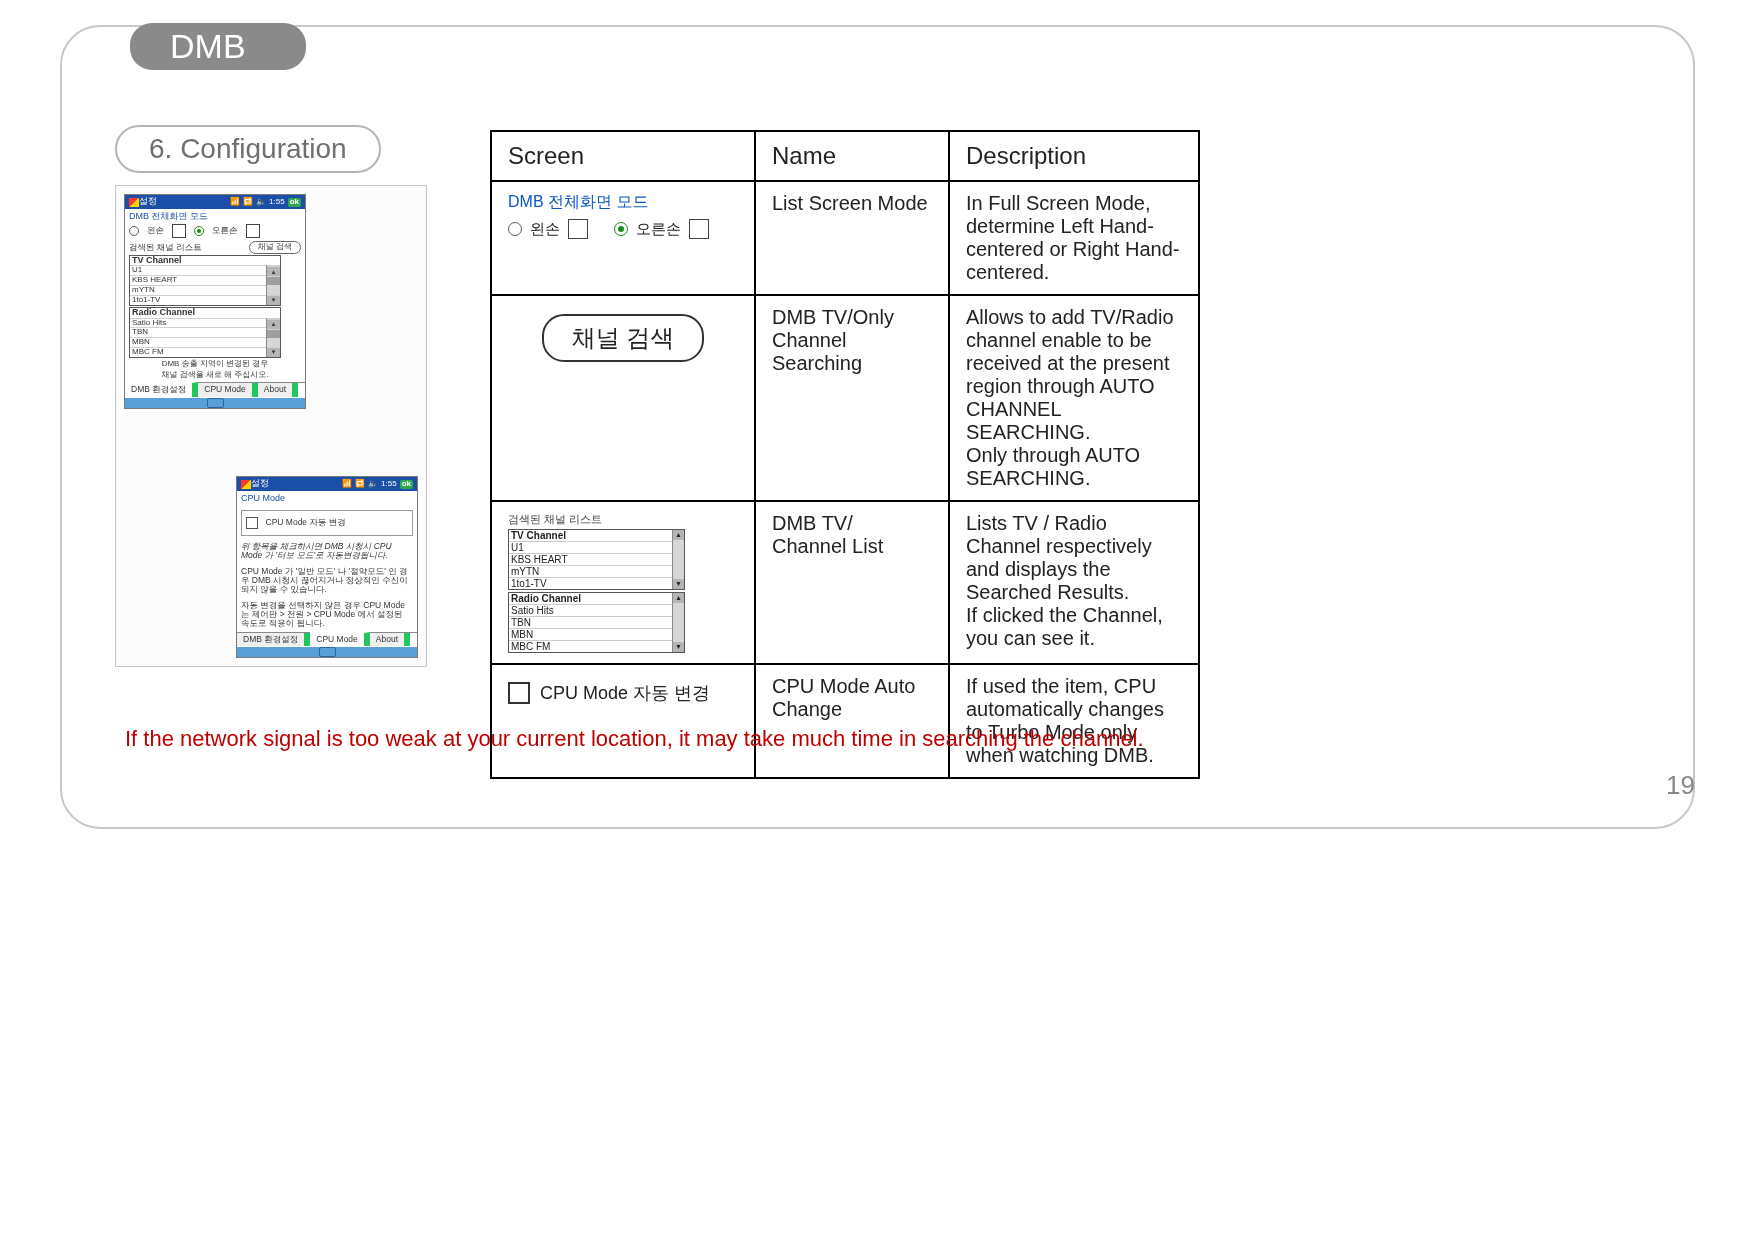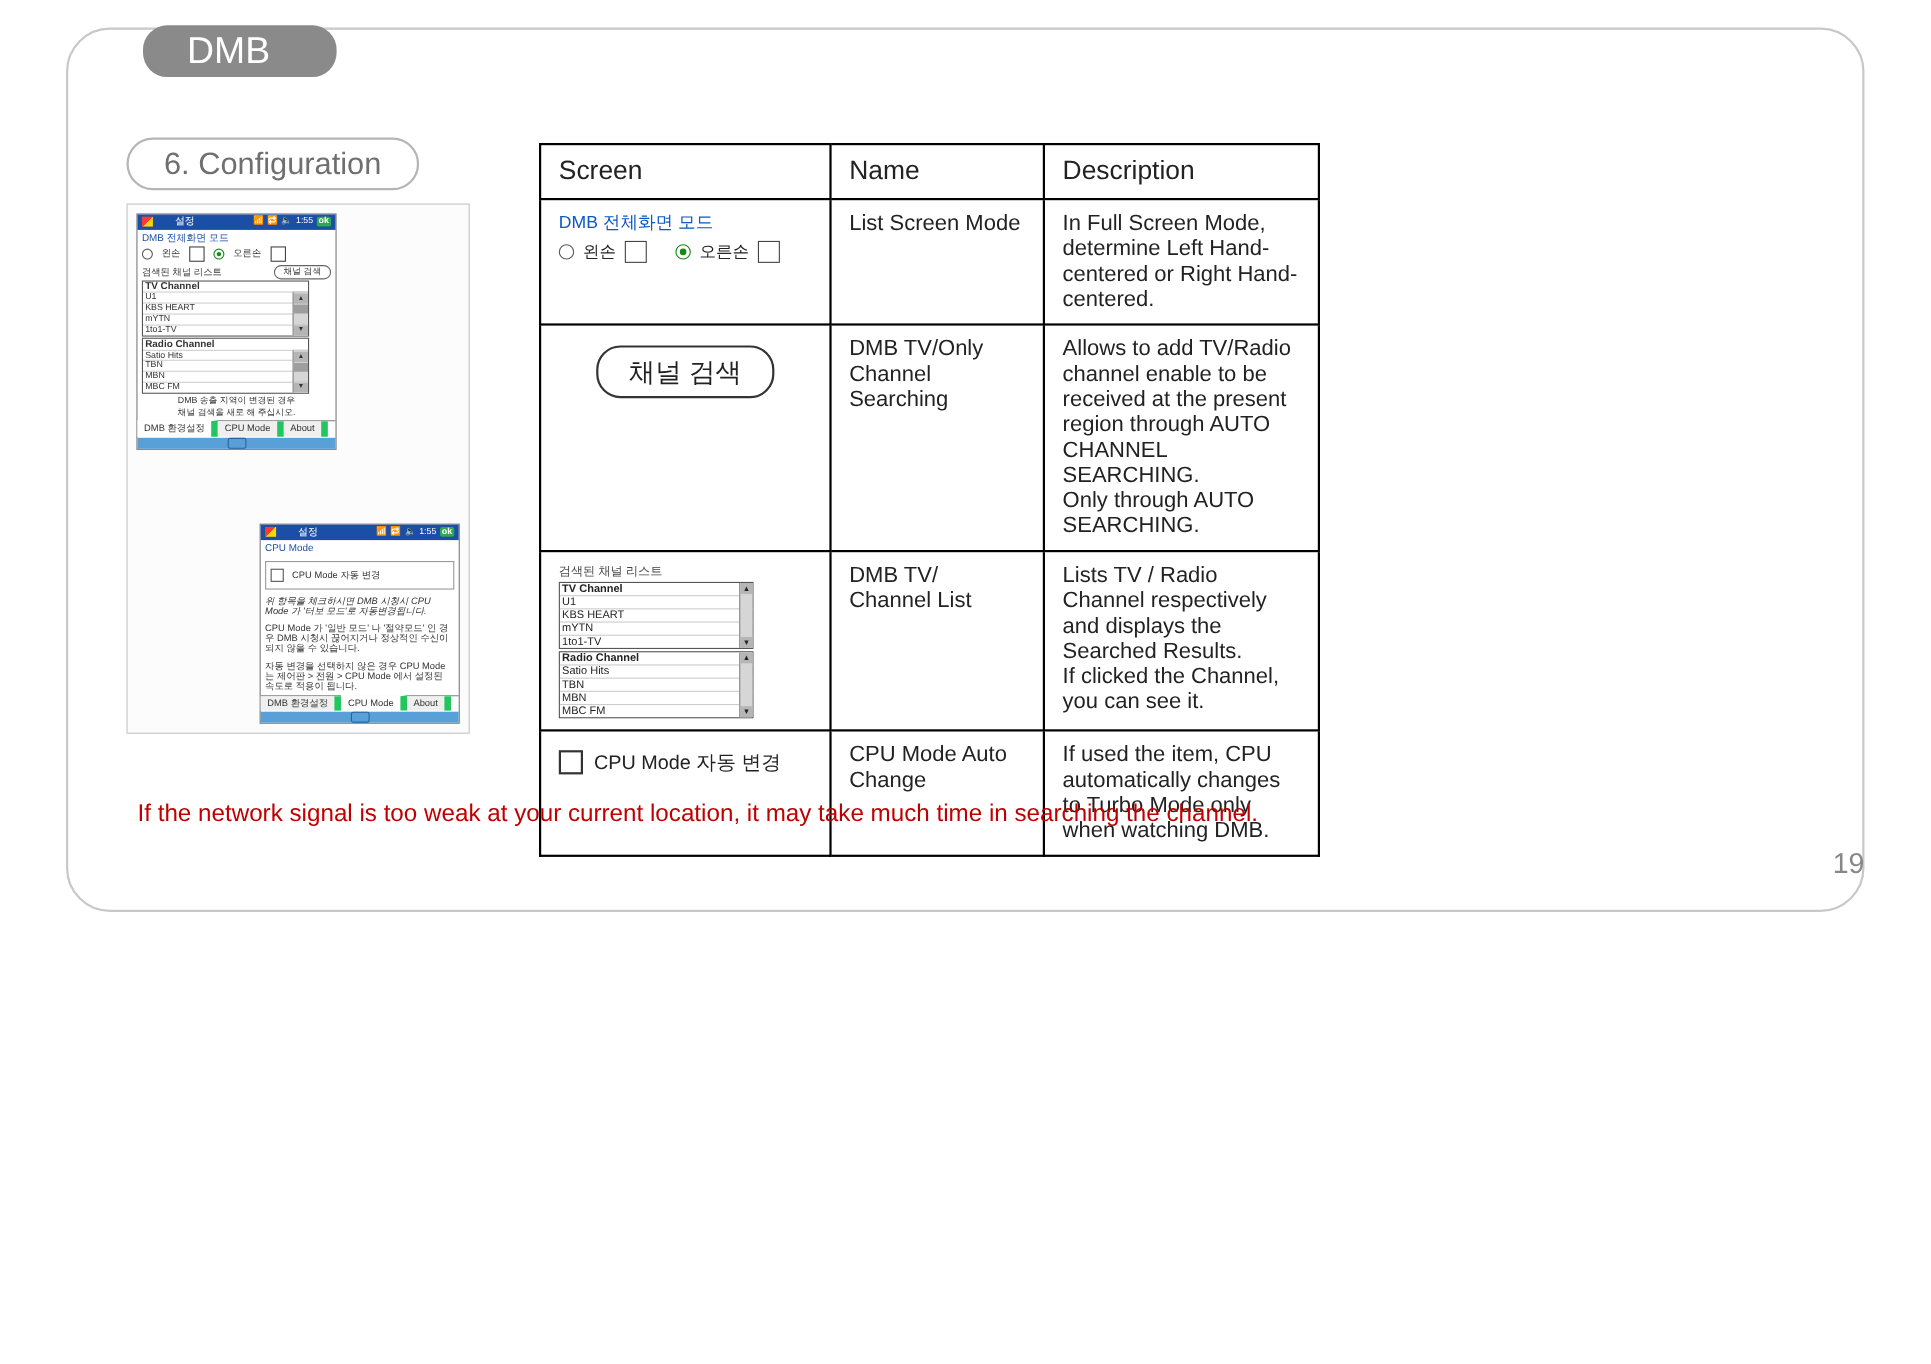--- a/index.html
+++ b/index.html
@@ -29,21 +29,21 @@
 
   
   .gallery{
     position:absolute;left:115px;top:185px;width:310px;height:480px;
     border:1px solid #c4c4c4;background:#fcfcfc;
   }
   .pda{
     position:absolute;width:180px;border:1px solid #7a7a7a;background:#fff;
     font-size:9px;line-height:1.1;color:#333;
   }
-  .pda .pda-titlebar{background:#1b4ea6;color:#fff;padding:2px 4px;display:flex;align-items:flex-start;gap:20px;}
+  .pda .pda-titlebar{background:#1b4ea6;color:#fff;padding:2px 4px;display:flex;align-items:flex-end;gap:0;}
   .pda .pda-titlebar .flag{width:10px;height:9px;background:linear-gradient(135deg,#ff3b30 50%,#ffd400 50%);display:inline-block;}
   .pda .pda-titlebar .tb-right{margin-left:auto;display:flex;gap:3px;align-items:center;}
   .pda .pda-titlebar .tb-right span{font-size:8px;}
   .pda .pda-titlebar .ok{background:#2fa84f;border-radius:2px;padding:0 2px;font-weight:bold;}
   .pda .pda-body{padding:3px 4px;}
   .pda-blue{color:#1b4ea6;font-size:9px;margin-bottom:2px;}
   .hand-row{display:flex;gap:8px;align-items:center;margin:2px 0 3px;}
   .radio-empty{width:8px;height:8px;border:1px solid #5b5b5b;border-radius:50%;display:inline-block;}
   .radio-filled{width:8px;height:8px;border:1px solid #178a17;border-radius:50%;display:inline-flex;align-items:center;justify-content:center;}
   .radio-filled::after{content:"";width:4px;height:4px;background:#178a17;border-radius:50%;}

